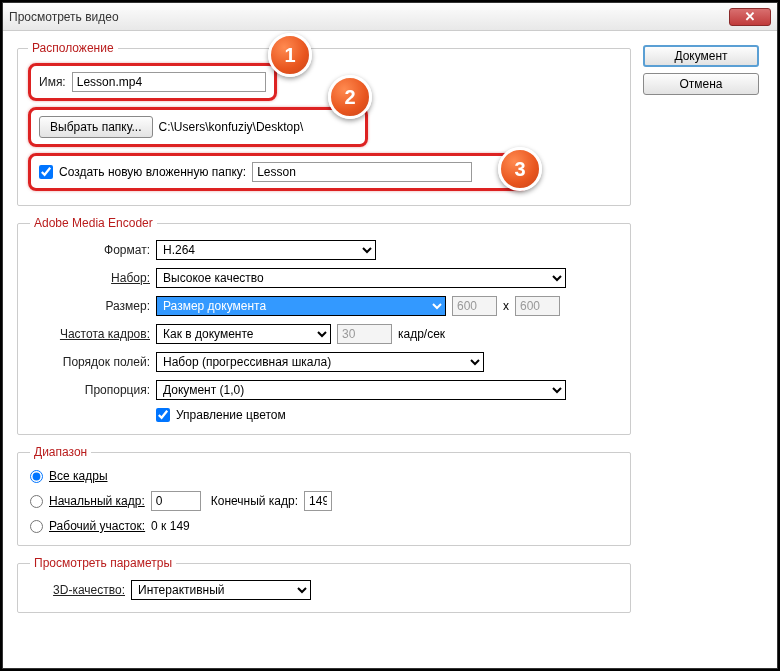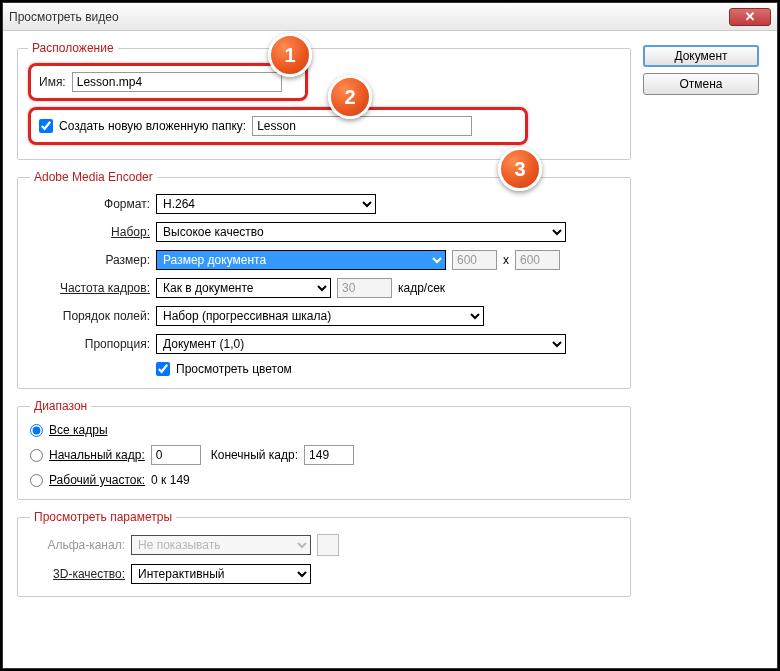--- a/index.html
+++ b/index.html
@@ -51,27 +51,33 @@
   <div class="content">
     <div class="leftcol">
 
       <fieldset style="padding:8px 10px">
         <legend>Расположение</legend>
 
         <div class="badge" style="top:-22px;left:250px">1</div>
         <div class="badge" style="top:20px;left:310px">2</div>
         <div class="badge" style="top:92px;left:480px">3</div>
 
-        <div class="redbox" style="width:280px">
+        <div class="redbox" style="width:249px">
           <div class="row" style="margin-bottom:0">
             <span class="lbl">Имя:</span>
             <input type="text" style="width: 210px;" value="Lesson.mp4">
           </div>
         </div>
 
+        <div class="redbox" style="width:340px">
+          <div class="row" style="margin-bottom:0">
+            <button class="btn">Выбрать папку...</button>
+            <span>C:\Users\konfuziy\Desktop\</span>
+          </div>
+        </div>
 
         <div class="redbox" style="width:500px">
           <div class="row" style="margin-bottom:0">
             <input type="checkbox" class="chk" checked="" style="">
             <span>Создать новую вложенную папку:</span>
             <input type="text" style="width: 220px;" value="Lesson">
           </div>
         </div>
       </fieldset>
 
@@ -103,51 +109,46 @@
           <span class="lbl">Порядок полей:</span>
           <select style="width:328px"><option>Набор (прогрессивная шкала)</option></select>
         </div>
         <div class="row">
           <span class="lbl">Пропорция:</span>
           <select style="width:410px"><option>Документ (1,0)</option></select>
         </div>
         <div class="row">
           <span class="lbl"></span>
           <input type="checkbox" class="chk" checked="" style="">
-          <span>Просмотреть цветом</span>
+          <span>Управление цветом</span>
         </div>
       </fieldset>
 
       <fieldset class="range">
         <legend>Диапазон</legend>
         <div class="row">
           <input type="radio" name="rng" class="radio" checked="" style="">
           <span class="u" style="text-decoration:underline">Все кадры</span>
         </div>
         <div class="row">
           <input type="radio" name="rng" class="radio" style="">
           <span class="u" style="text-decoration:underline">Начальный кадр:</span>
           <input type="text" style="width: 50px;" value="0">
           <span class="lbl-inline">Конечный кадр:</span>
-          <input type="text" style="width: 50px;" value="149">
+          <input type="text" style="width: 28px;" value="149">
         </div>
         <div class="row">
           <input type="radio" name="rng" class="radio" style="">
           <span class="u" style="text-decoration:underline">Рабочий участок:</span>
           <span>0 к 149</span>
         </div>
       </fieldset>
 
       <fieldset>
         <legend>Просмотреть параметры</legend>
-        <div class="row">
-          <span class="lbl disabled" style="width:95px">Альфа-канал:</span>
-          <select disabled="" style="width:180px"><option>Не показывать</option></select>
-          <div class="sqbtn"></div>
-        </div>
         <div class="row">
           <span class="lbl u" style="width:95px">3D-качество:</span>
           <select style="width:180px"><option>Интерактивный</option></select>
         </div>
       </fieldset>
 
     </div>
     <div class="rightcol">
       <button class="primary">Документ</button>
       <button>Отмена</button>

